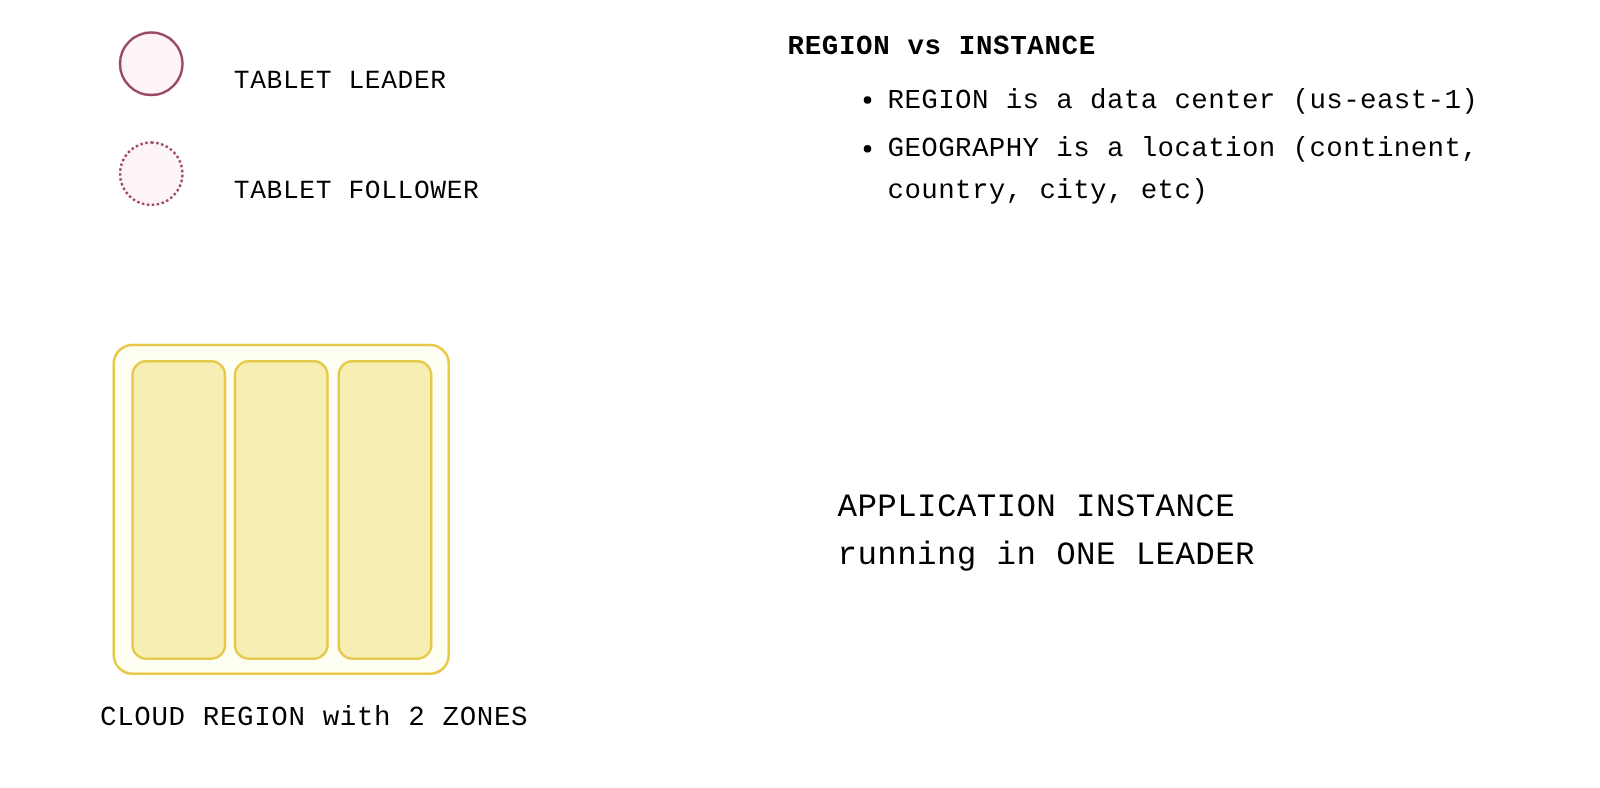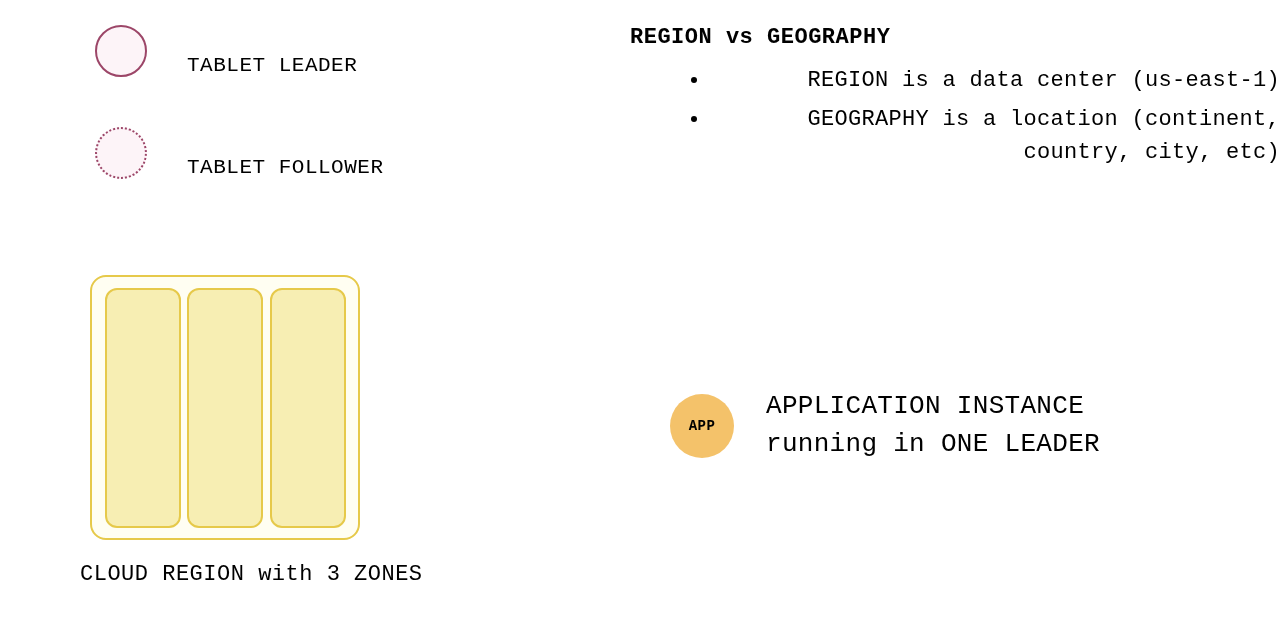--- a/index.html
+++ b/index.html
@@ -55,21 +55,20 @@
     .comparison-list {
       list-style: disc;
       padding-left: 80px;
     }
     .comparison-list li {
       font-size: 22px;
       font-weight: 500;
       line-height: 1.5;
       margin-bottom: 6px;
       letter-spacing: 0.3px;
-      text-align: right;
     }
     .cloud-region-diagram {
       position: absolute;
       left: 90px;
       top: 275px;
     }
     .region-box {
       width: 270px;
       height: 265px;
       background: #fffef2;
@@ -123,43 +122,40 @@
     }
   </style>
 </head>
 <body>
 
 <div class="legend-item" style="left:95px; top:25px;">
   <div class="tablet-leader-icon"></div>
   <span class="label">TABLET LEADER</span>
 </div>
 
-<div class="legend-item" style="left:95px; top:127px;">
+<div class="legend-item" style="left:95px; top:113px;">
   <div class="tablet-follower-icon"></div>
   <span class="label">TABLET FOLLOWER</span>
 </div>
 
 <div class="comparison-block">
-  <div class="comparison-title">REGION vs GEOGRAPHY</div>
+  <div class="comparison-title">REGION vs INSTANCE</div>
   <ul class="comparison-list">
     <li>REGION is a data center (us-east-1)</li>
     <li>GEOGRAPHY is a location (continent, country, city, etc)</li>
   </ul>
 </div>
 
 <div class="cloud-region-diagram">
   <div class="region-box">
     <div class="zone"></div>
     <div class="zone"></div>
     <div class="zone"></div>
   </div>
-  <div class="region-caption">CLOUD REGION with 3 ZONES</div>
+  <div class="region-caption">CLOUD REGION with 2 ZONES</div>
 </div>
 
 <div class="app-block">
-  <div class="app-circle">
-    <span>APP</span>
-  </div>
   <div class="app-text">
     <span>APPLICATION INSTANCE</span><br>
     <span>running in ONE LEADER</span>
   </div>
 </div>
 
 </body></html>

